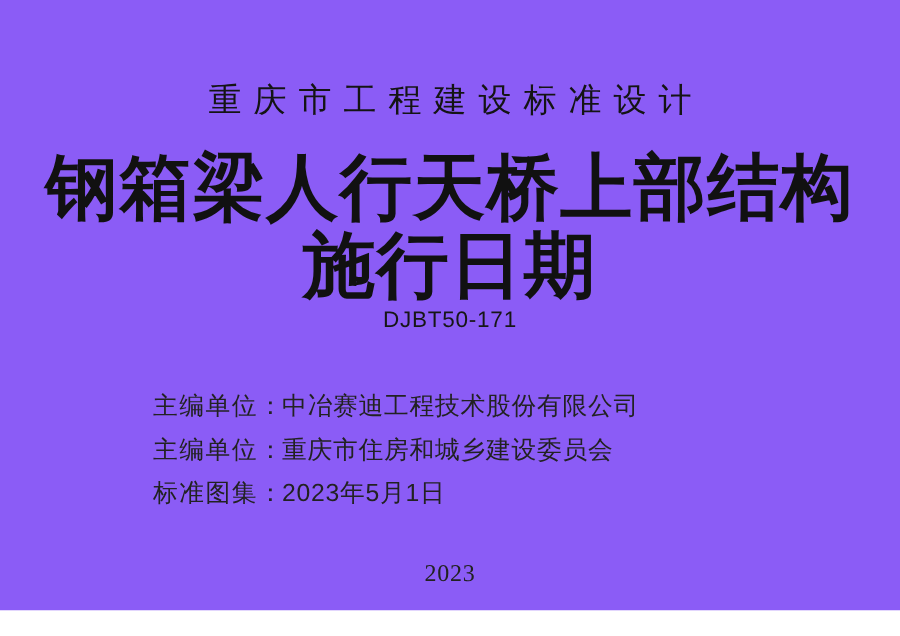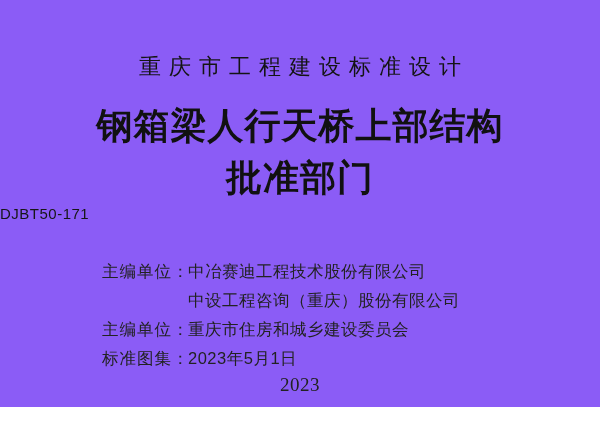--- a/index.html
+++ b/index.html
@@ -32,32 +32,32 @@
     color: #141414;
   }
   .title-block {
     position: absolute;
     top: 100px;
     left: 0;
     width: 100%;
     text-align: center;
     font-family: "Liberation Sans", sans-serif;
     font-weight: bold;
-    font-size: 36px;
+    font-size: 48px;
     line-height: 52px;
     letter-spacing: 1px;
     color: #111111;
   }
   .title-line { white-space: nowrap; }
   .code-line {
     position: absolute;
     top: 205px;
     left: 0;
     width: 100%;
-    text-align: left;
+    text-align: center;
     font-family: "Liberation Sans", sans-serif;
     font-size: 15px;
     font-weight: 500;
     letter-spacing: 0.5px;
     color: #161616;
   }
   .info-block {
     position: absolute;
     top: 257px;
     left: 102px;
@@ -76,45 +76,42 @@
     width: 86px;
     letter-spacing: 1px;
   }
   .year-line {
     position: absolute;
     top: 374px;
     left: 0;
     width: 100%;
     text-align: center;
     font-family: "Liberation Serif", serif;
-    font-size: 19px;
+    font-size: 16px;
     letter-spacing: 0.5px;
     color: #222222;
   }
 </style>
 </head>
 <body>
 
 <div class="page">
 
   <div class="header-line">重庆市工程建设标准设计</div>
 
   <div class="title-block">
     <div class="title-line">钢箱梁人行天桥上部结构</div>
-    <div class="title-line">批准部门</div>
+    <div class="title-line">施行日期</div>
   </div>
 
   <div class="code-line">DJBT50-171</div>
 
   <div class="info-block">
     <div class="info-row">
       <span class="info-label">主编单位：</span><span>中冶赛迪工程技术股份有限公司</span>
-    </div>
-    <div class="info-row">
-      <span class="info-label"></span><span>中设工程咨询（重庆）股份有限公司</span>
     </div>
     <div class="info-row">
       <span class="info-label">主编单位：</span><span>重庆市住房和城乡建设委员会</span>
     </div>
     <div class="info-row">
       <span class="info-label">标准图集：</span><span>2023年5月1日</span>
     </div>
   </div>
 
   <div class="year-line">2023</div>

